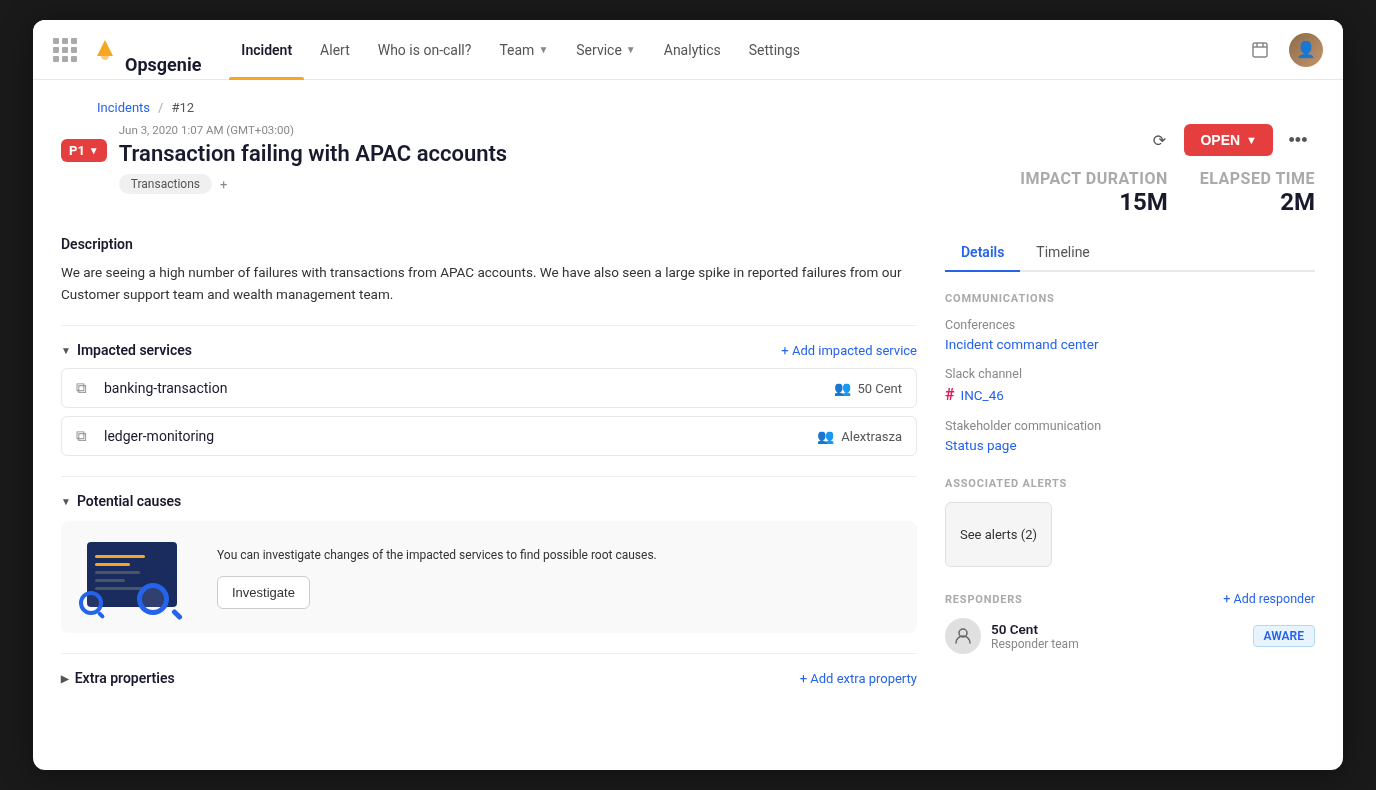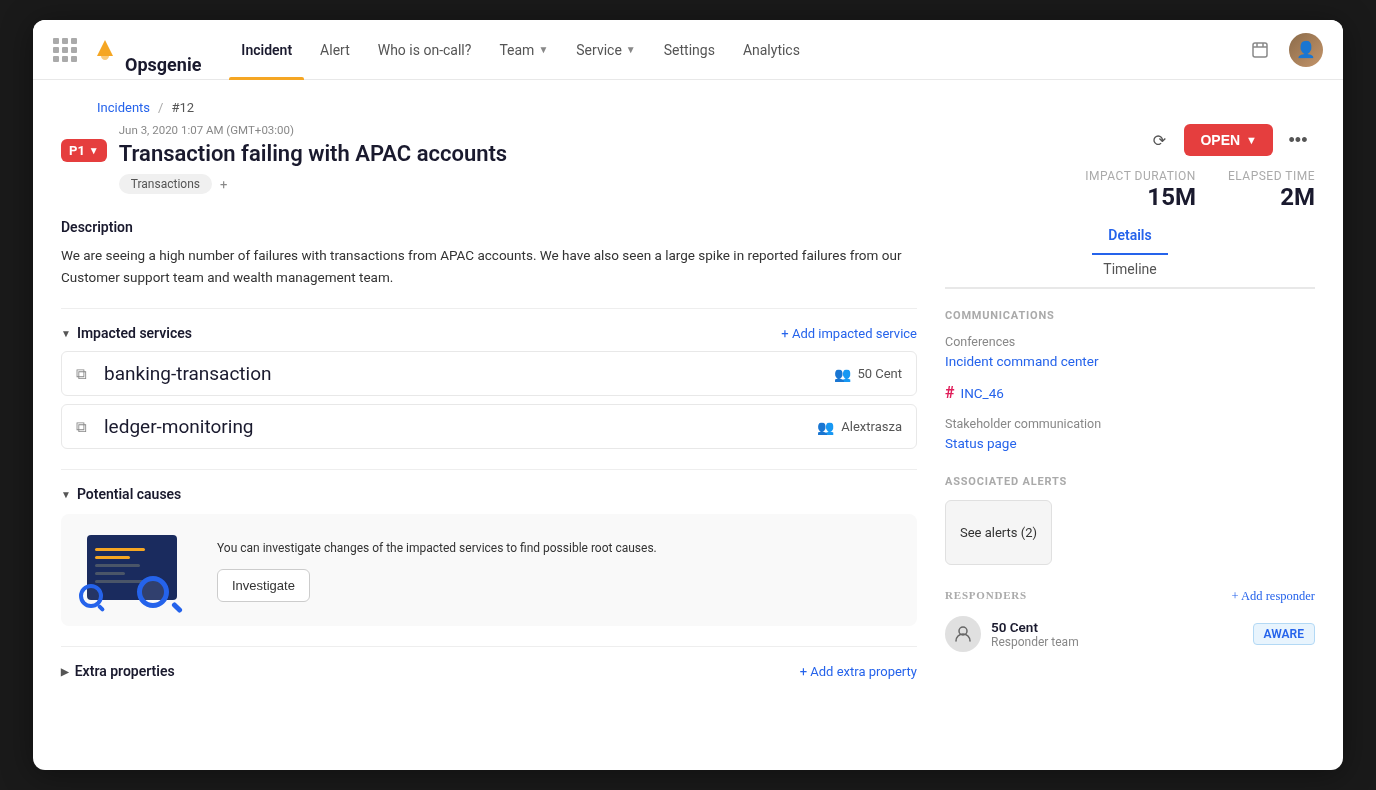--- a/index.html
+++ b/index.html
@@ -237,36 +237,36 @@
       justify-content: center;
     }
     .incident-stats {
       display: flex;
       gap: 32px;
       align-items: flex-end;
       margin-top: 4px;
     }
     .stat-block { text-align: right; }
     .stat-label {
-      font-size: 12px;
+      font-size: 16px;
       color: #aaa;
       text-transform: uppercase;
       letter-spacing: 0.5px;
-      font-weight: 400;
+      font-weight: 700;
     }
     .stat-value {
       font-size: 24px;
       font-weight: 700;
       color: #1a1a2e;
     }
     
     .main-body {
       display: flex;
       gap: 28px;
-      margin-top: 8px;
+      margin-top: 20px;
     }
     .main-left {
       flex: 1;
       min-width: 0;
     }
     .main-right {
       width: 370px;
       flex-shrink: 0;
     }
     
@@ -326,21 +326,21 @@
       margin-bottom: 8px;
     }
     .service-icon {
       width: 18px;
       height: 18px;
       margin-right: 10px;
       color: #888;
       font-size: 15px;
     }
     .service-name {
-      font-size: 19px;
+      font-size: 14px;
       color: #1a1a2e;
       flex: 1;
     }
     .service-team {
       display: flex;
       align-items: center;
       gap: 6px;
       font-size: 13px;
       color: #555;
     }
@@ -379,21 +379,20 @@
     .extra-props-header {
       display: flex;
       align-items: center;
     }
     
     .tabs-row {
       display: flex;
       align-items: center;
       border-bottom: 2px solid #e8e8e8;
       margin-bottom: 20px;
-      flex-direction: column;
     }
     .tab {
       padding: 8px 16px 10px;
       font-size: 14px;
       color: #555;
       cursor: pointer;
       position: relative;
     }
     .tab.active {
       color: #2563eb;
@@ -450,23 +449,22 @@
       background: #f5f5f5;
       border: 1px solid #e0e0e0;
       border-radius: 6px;
       padding: 24px 14px;
       font-size: 13px;
       color: #333;
       cursor: pointer;
     }
     .responders-header {
       display: flex;
-      align-items: flex-start;
+      align-items: flex-end;
       margin-bottom: 12px;
-      font-family: Liberation Serif, serif;
     }
     .add-responder-btn {
       margin-left: auto;
       font-size: 12.5px;
       color: #2563eb;
       cursor: pointer;
       display: flex;
       align-items: center;
       gap: 4px;
     }
@@ -557,22 +555,22 @@
       <a class="nav-item">Alert</a>
       <a class="nav-item">Who is on-call?</a>
       <a class="nav-item">
           <span>Team</span>
           <span class="chevron">▼</span>
         </a>
       <a class="nav-item">
           <span>Service</span>
           <span class="chevron">▼</span>
         </a>
+      <a class="nav-item">Analytics</a>
       <a class="nav-item">Settings</a>
-      <a class="nav-item">Analytics</a>
     </div>
     <div class="nav-right">
       <div class="nav-icon-btn">
         <svg width="20" height="20" viewBox="0 0 20 20" fill="none">
           <rect x="3" y="3" width="14" height="14" rx="2" stroke="#888" stroke-width="1.5"></rect>
           <line x1="3" y1="7" x2="17" y2="7" stroke="#888" stroke-width="1.5"></line>
           <line x1="7" y1="3" x2="7" y2="7" stroke="#888" stroke-width="1.5"></line>
           <line x1="13" y1="3" x2="13" y2="7" stroke="#888" stroke-width="1.5"></line>
         </svg>
       </div>
@@ -717,20 +715,21 @@
 
         <div class="right-section">
           <div class="right-section-title">COMMUNICATIONS</div>
 
           <div class="right-field">
             <div class="right-field-label">Conferences</div>
             <div class="right-field-value">Incident command center</div>
           </div>
 
           <div class="right-field">
+            <div class="right-field-label">Slack channel</div>
             <div class="slack-value">
               <span class="slack-hash">#</span>
               <span>INC_46</span>
             </div>
           </div>
 
           <div class="right-field">
             <div class="right-field-label">Stakeholder communication</div>
             <div class="right-field-value">Status page</div>
           </div>

